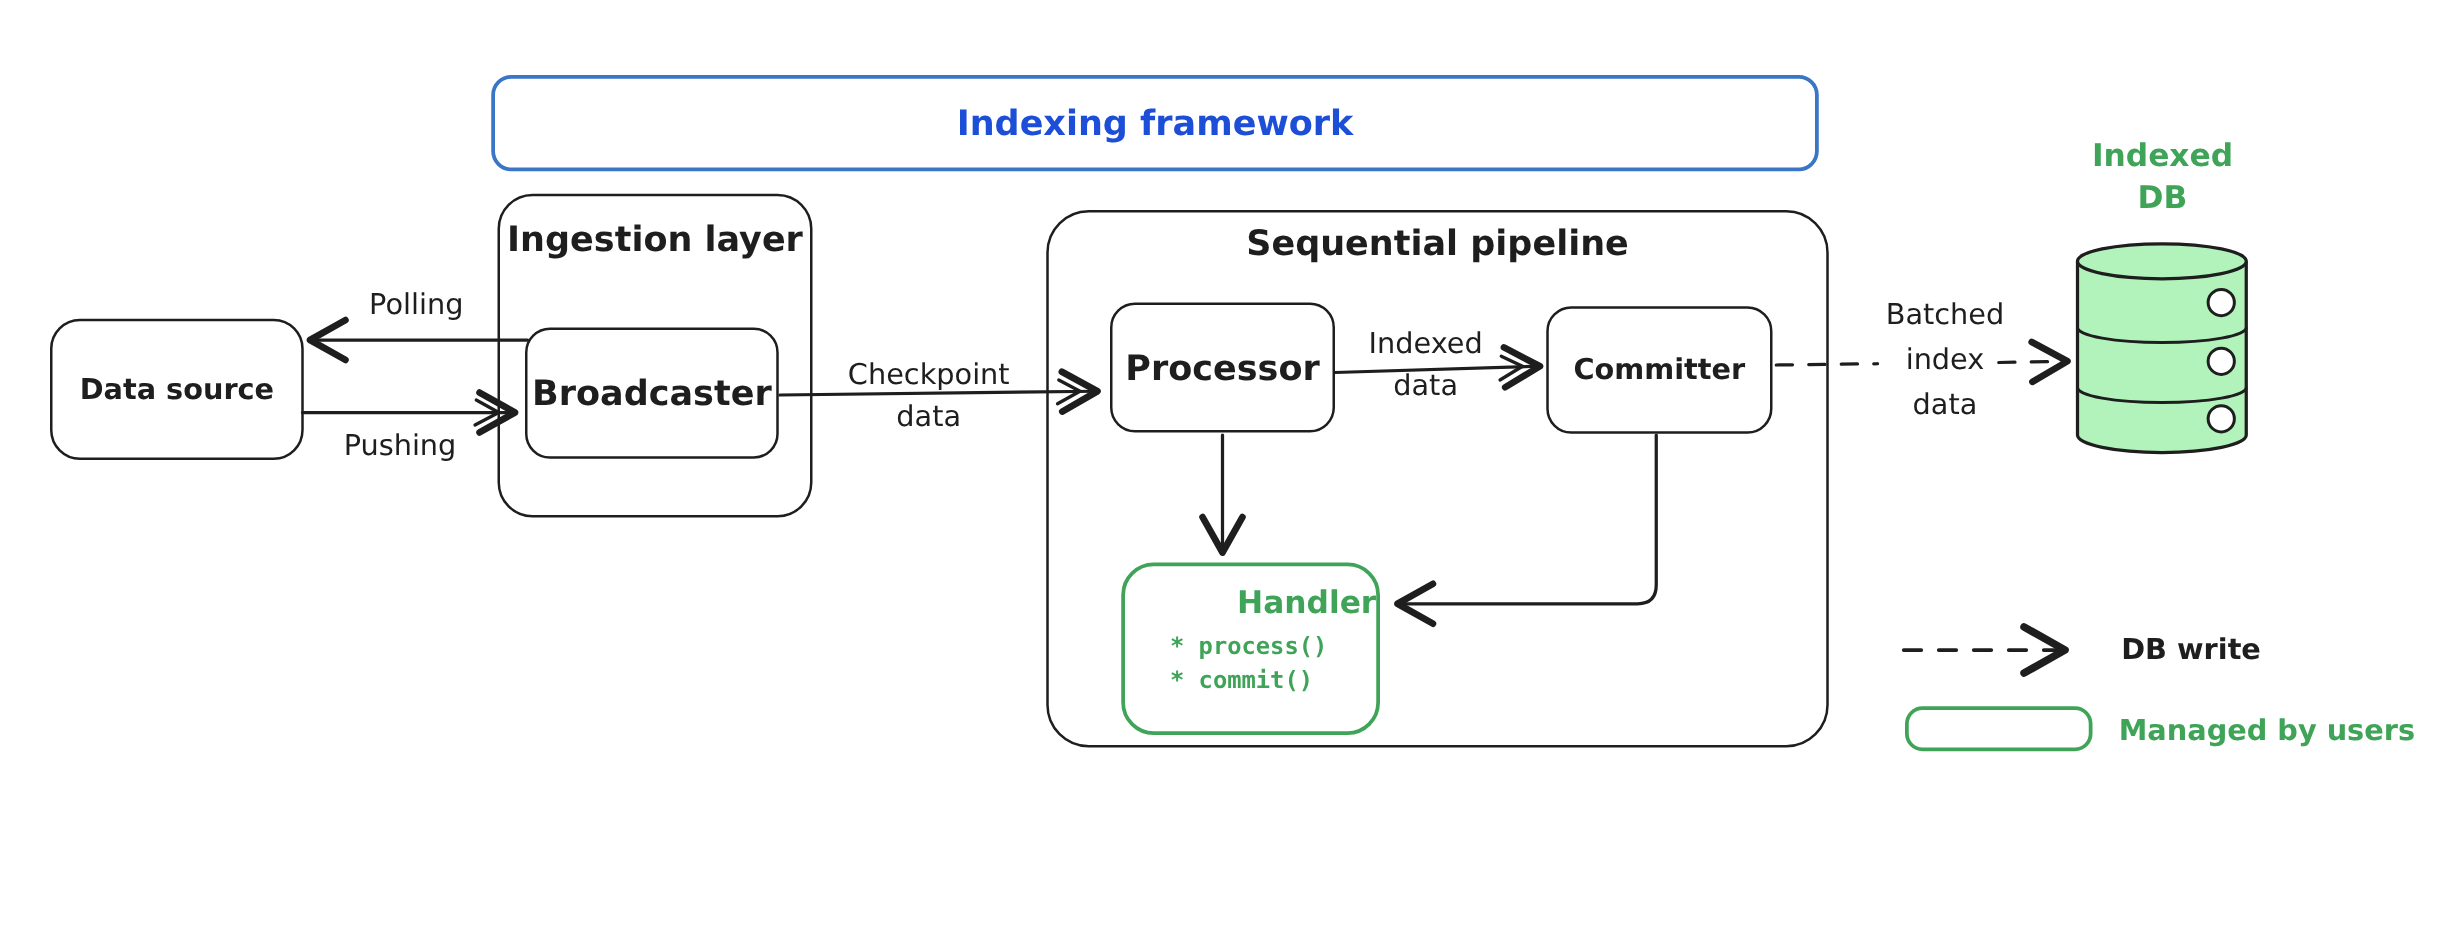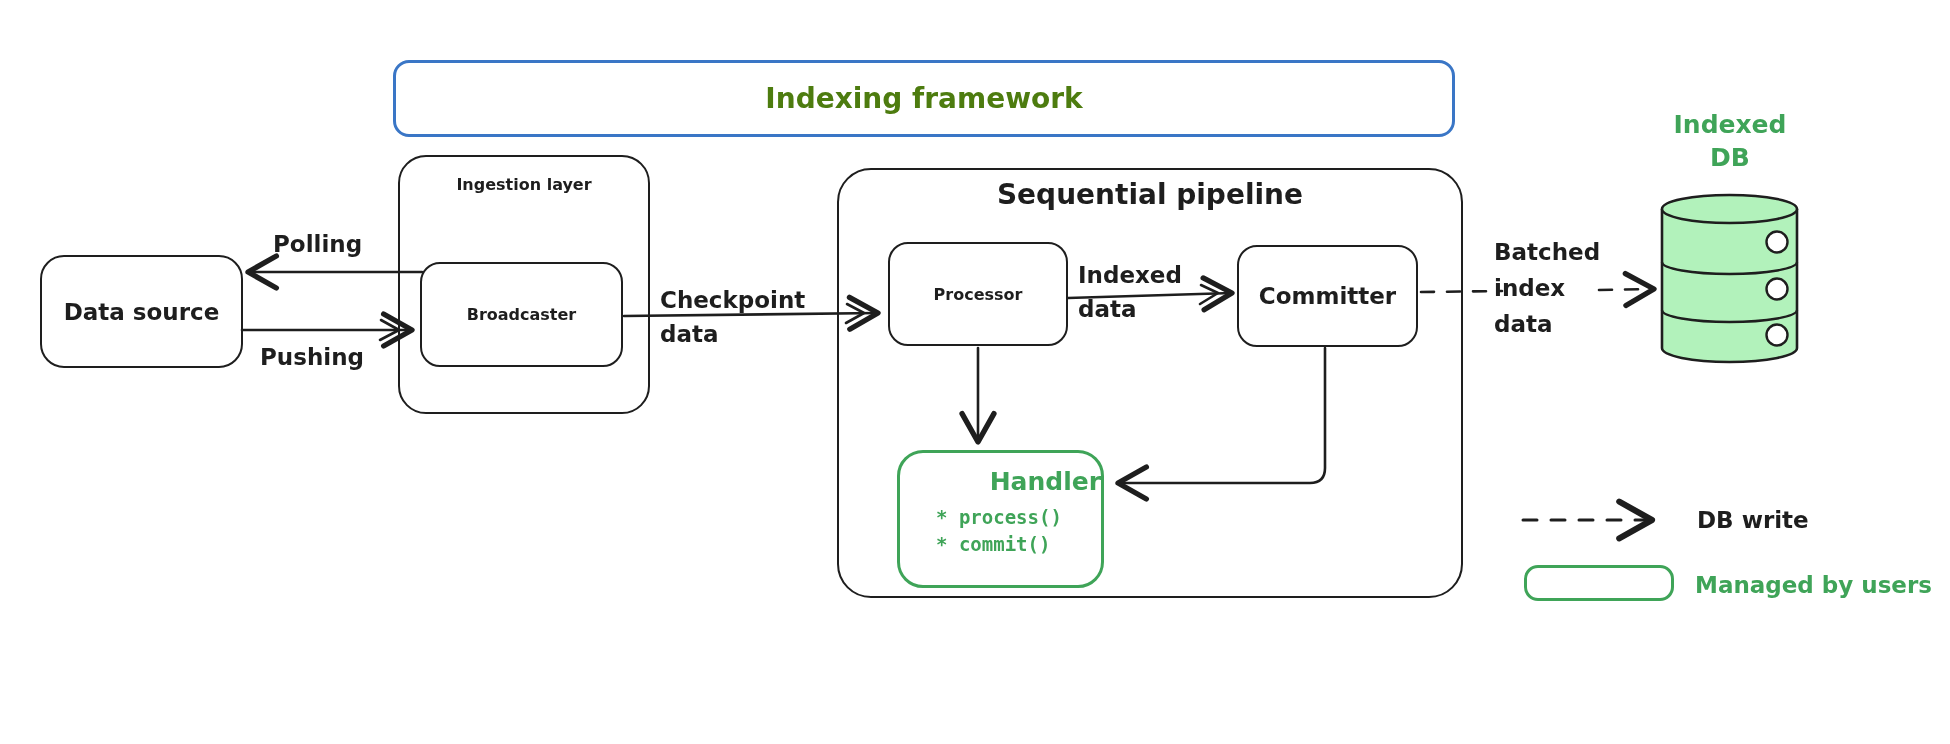--- a/index.html
+++ b/index.html
@@ -19,28 +19,28 @@
     box-sizing:border-box;
     display:flex;
     align-items:center;
     justify-content:center;
     background:transparent;
     font-weight:600;
   }
   .box.container{align-items:flex-start;}
   .box.blue{border-color:#3a76c6;border-radius:16px;}
   .box.green{border-color:#3fa458;}
-  .node-label{font-size:16px;font-weight:600;white-space:nowrap;}
+  .node-label{font-size:28px;font-weight:600;white-space:nowrap;}
   .title-label{font-size:28px;font-weight:600;white-space:nowrap;}
-  .blue-text{color:#4d7c0f;}
+  .blue-text{color:#1d4ed8;}
   .green-text{color:#3fa458;}
   .edge-label{
     position:absolute;
-    font-size:23px;font-weight:700;
-    text-align:left;white-space:nowrap;
+    font-size:23px;font-weight:400;
+    text-align:center;white-space:nowrap;
     line-height:34px;
   }
   .edge-label div{white-space:nowrap;}
   .batched{line-height:36px;}
   .handler-inner{
     display:flex;flex-direction:column;width:100%;height:100%;
     padding:14px 0 0 0;box-sizing:border-box;align-items:flex-end;
   }
   .handler-title{font-size:25px;font-weight:600;}
   .handler-methods{

